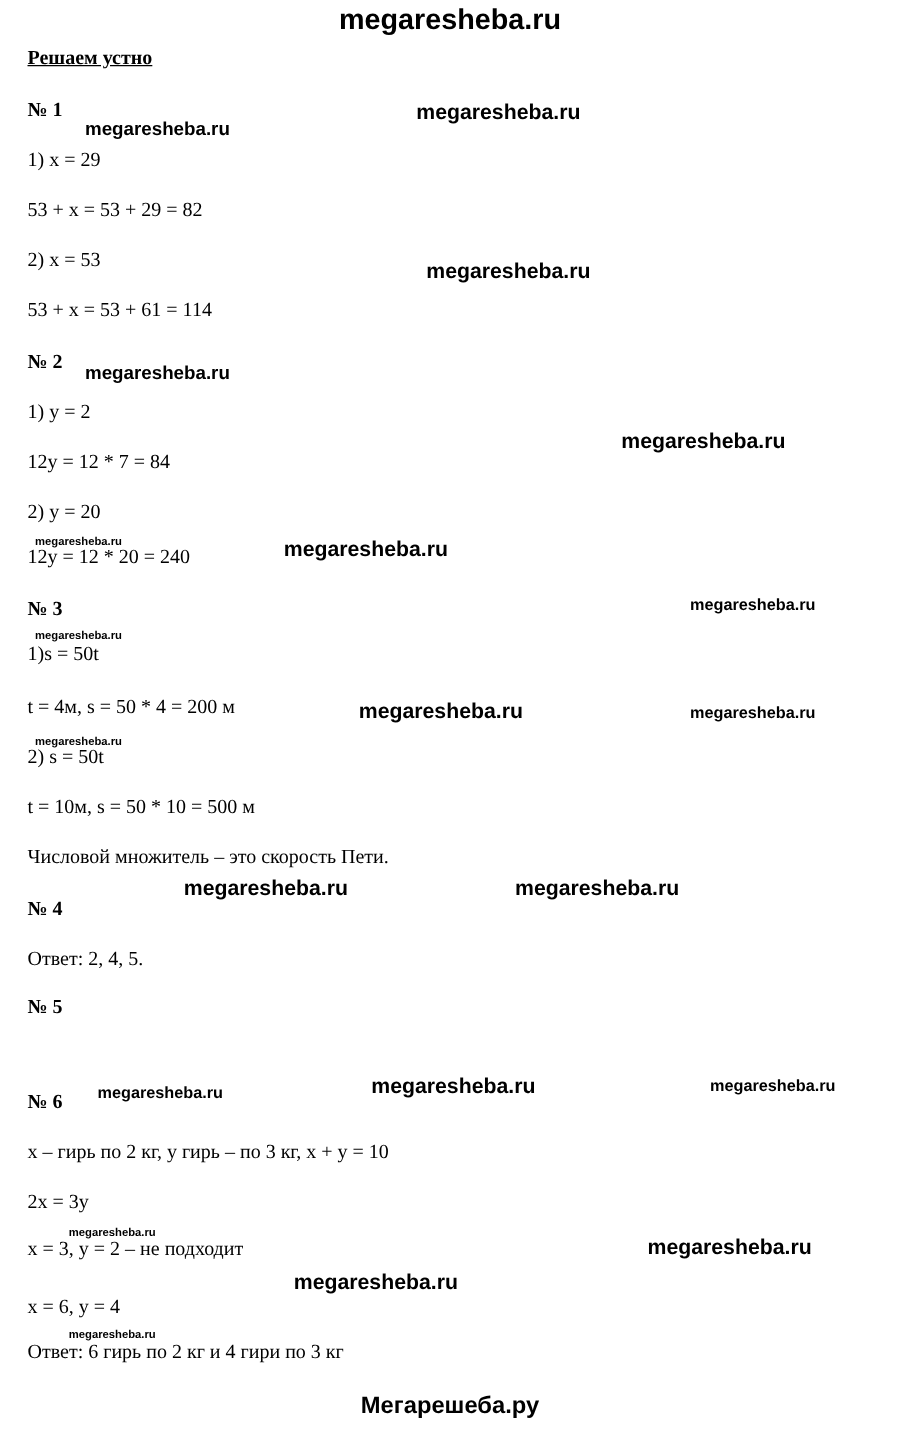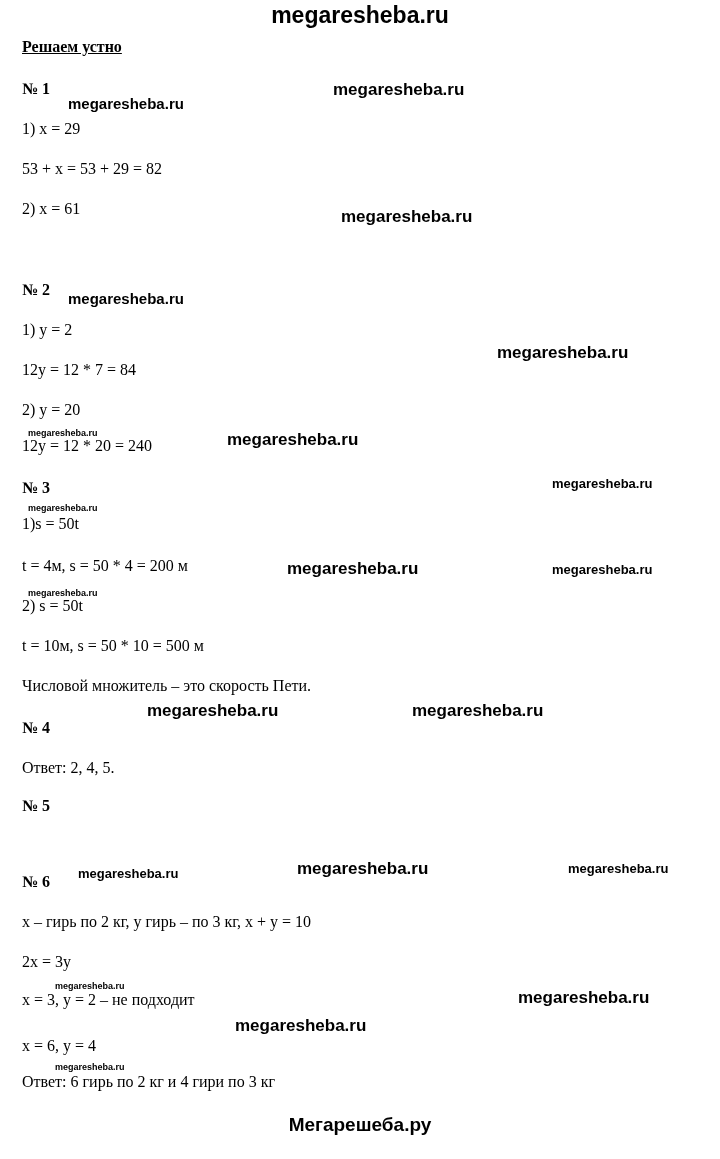--- a/index.html
+++ b/index.html
@@ -52,21 +52,22 @@
 
 <div class="page">
 
   <div class="center-text header-wm">megaresheba.ru</div>
 
   <div class="line bold underline" style="top:38px">Решаем устно</div>
 
   <div class="line bold" style="top:80px">№ 1</div>
   <div class="line" style="top:120px">1) х = 29</div>
   <div class="line" style="top:160px">53 + х = 53 + 29 = 82</div>
-  <div class="line" style="top:200px">2) х = 61</div>
+  <div class="line" style="top:200px">2) х = 53</div>
+  <div class="line" style="top:240px">53 + х = 53 + 61 = 114</div>
 
   <div class="line bold" style="top:281px">№ 2</div>
   <div class="line" style="top:321px">1) у = 2</div>
   <div class="line" style="top:361px">12у = 12 * 7 = 84</div>
   <div class="line" style="top:401px">2) у = 20</div>
   <div class="line" style="top:437px">12у = 12 * 20 = 240</div>
 
   <div class="line bold" style="top:479px">№ 3</div>
   <div class="line" style="top:515px">1)s = 50t</div>
   <div class="line" style="top:557px">t = 4м, s = 50 * 4 = 200 м</div>

